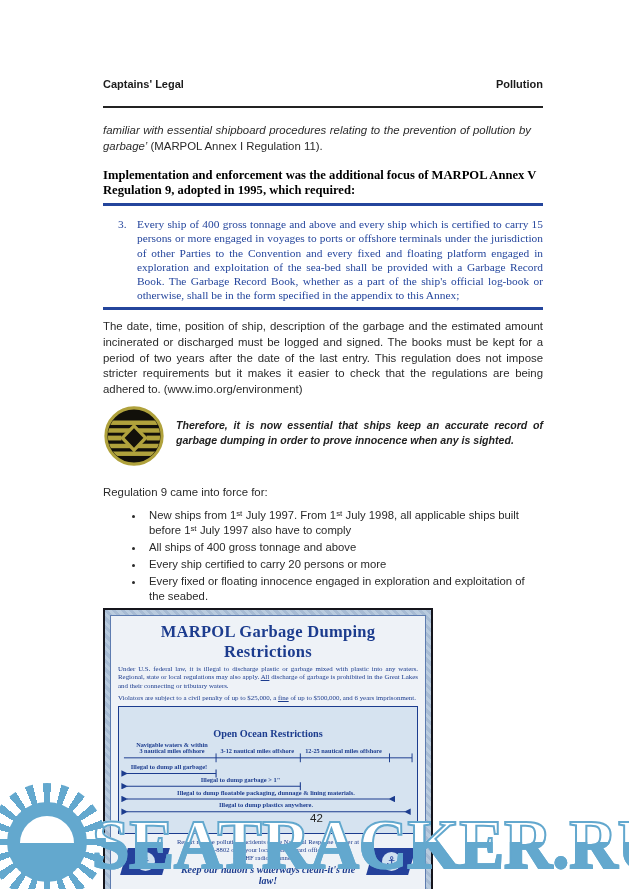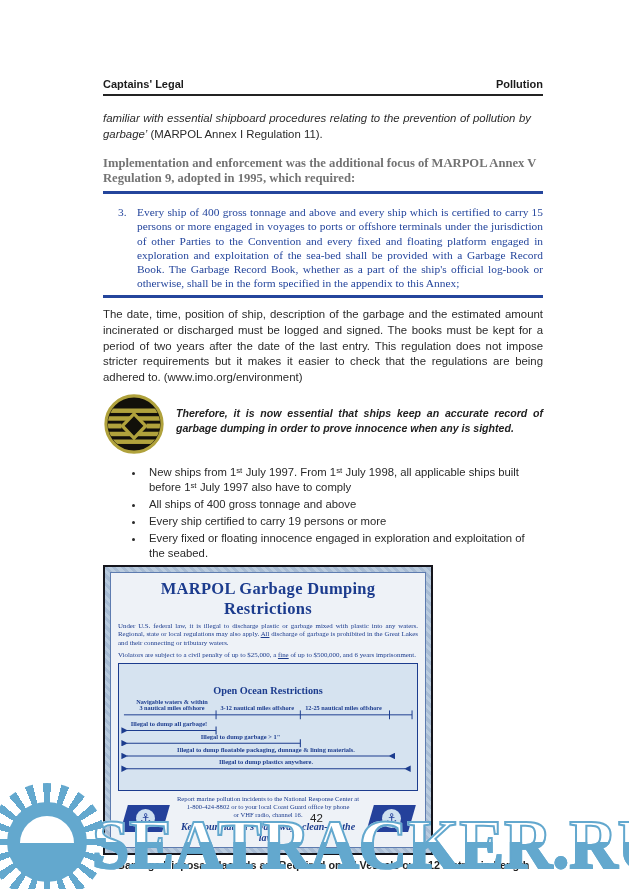--- a/index.html
+++ b/index.html
@@ -4,29 +4,29 @@
 <style>
   html,body{margin:0;padding:0;}
   body{
     width:629px;height:889px;position:relative;overflow:hidden;
     background:#ffffff;font-family:"Liberation Sans",sans-serif;color:#1c1c1c;
   }
   .content{position:absolute;left:103px;top:78px;width:440px;}
 
   
   .hdr{display:flex;justify-content:space-between;font-weight:bold;font-size:11px;
-       padding-bottom:4px;border-bottom:2.5px solid #232323;}
+       padding-bottom:16px;border-bottom:2.5px solid #232323;}
 
   
   .intro{margin:15px 12px 0 0;font-size:11.4px;line-height:1.4;text-align:justify;color:#2a2a2a;}
   .intro .q{font-style:italic;}
 
   
   .blue-head{margin:13px 0 0 0;font-family:"Liberation Serif",serif;font-weight:bold;
-       font-size:12.6px;line-height:1.2;color:#737373;padding-bottom:5px;
+       font-size:12.6px;line-height:1.2;color:#000000;padding-bottom:5px;
        border-bottom:3px solid #24459c;}
 
   
   .item3{display:flex;margin:11px 0 0 0;padding-left:15px;color:#24459c;
        font-family:"Liberation Serif",serif;font-size:11.4px;line-height:1.245;}
   .item3 .num{width:19px;flex:none;}
   .item3 .txt{flex:1;text-align:justify;}
   .rule-blue{margin-top:5px;border:0;border-top:3px solid #24459c;height:0;}
 
   
@@ -126,25 +126,26 @@
         <rect x="2" y="31.6" width="17" height="5"></rect>
         <rect x="45" y="31.6" width="17" height="5"></rect>
         <rect x="2" y="40" width="60" height="4.6"></rect>
         <rect x="2" y="48" width="60" height="4.6"></rect>
       </g>
       <path d="M32 21.5 L44 34 L32 46.5 L20 34 Z" fill="#12100a" stroke="#b0a23c" stroke-width="3.4"></path>
     </svg>
     <p class="note-text">Therefore, it is now essential that ships keep an accurate record of garbage dumping in order to prove innocence when any is sighted.</p>
   </div>
 
+  <p class="reg-intro">Regulation 9 came into force for:</p>
 
   <ul class="bullets">
     <li>New ships from 1ˢᵗ July 1997. From 1ˢᵗ July 1998, all applicable ships built before 1ˢᵗ July 1997 also have to comply</li>
     <li>All ships of 400 gross tonnage and above</li>
-    <li>Every ship certified to carry 19 persons or more</li>
+    <li>Every ship certified to carry 20 persons or more</li>
     <li>Every fixed or floating innocence engaged in exploration and exploitation of the seabed.</li>
   </ul>
 
   <div class="placard-wrap">
     <div class="placard">
       <div class="placard-inner">
         <div class="placard-title">MARPOL Garbage Dumping Restrictions</div>
         <p class="small"><span>Under U.S. federal law, it is illegal to discharge plastic or garbage mixed with plastic into any waters. Regional, state or local regulations may also apply.  </span><span class="u">All</span><span> discharge of garbage is prohibited in the Great Lakes and their connecting or tributary waters.</span></p>
         <p class="small"><span>Violators are subject to a civil penalty of up to $25,000, a </span><span class="u">fine</span><span> of up to $500,000, and 6 years imprisonment.</span></p>
 

